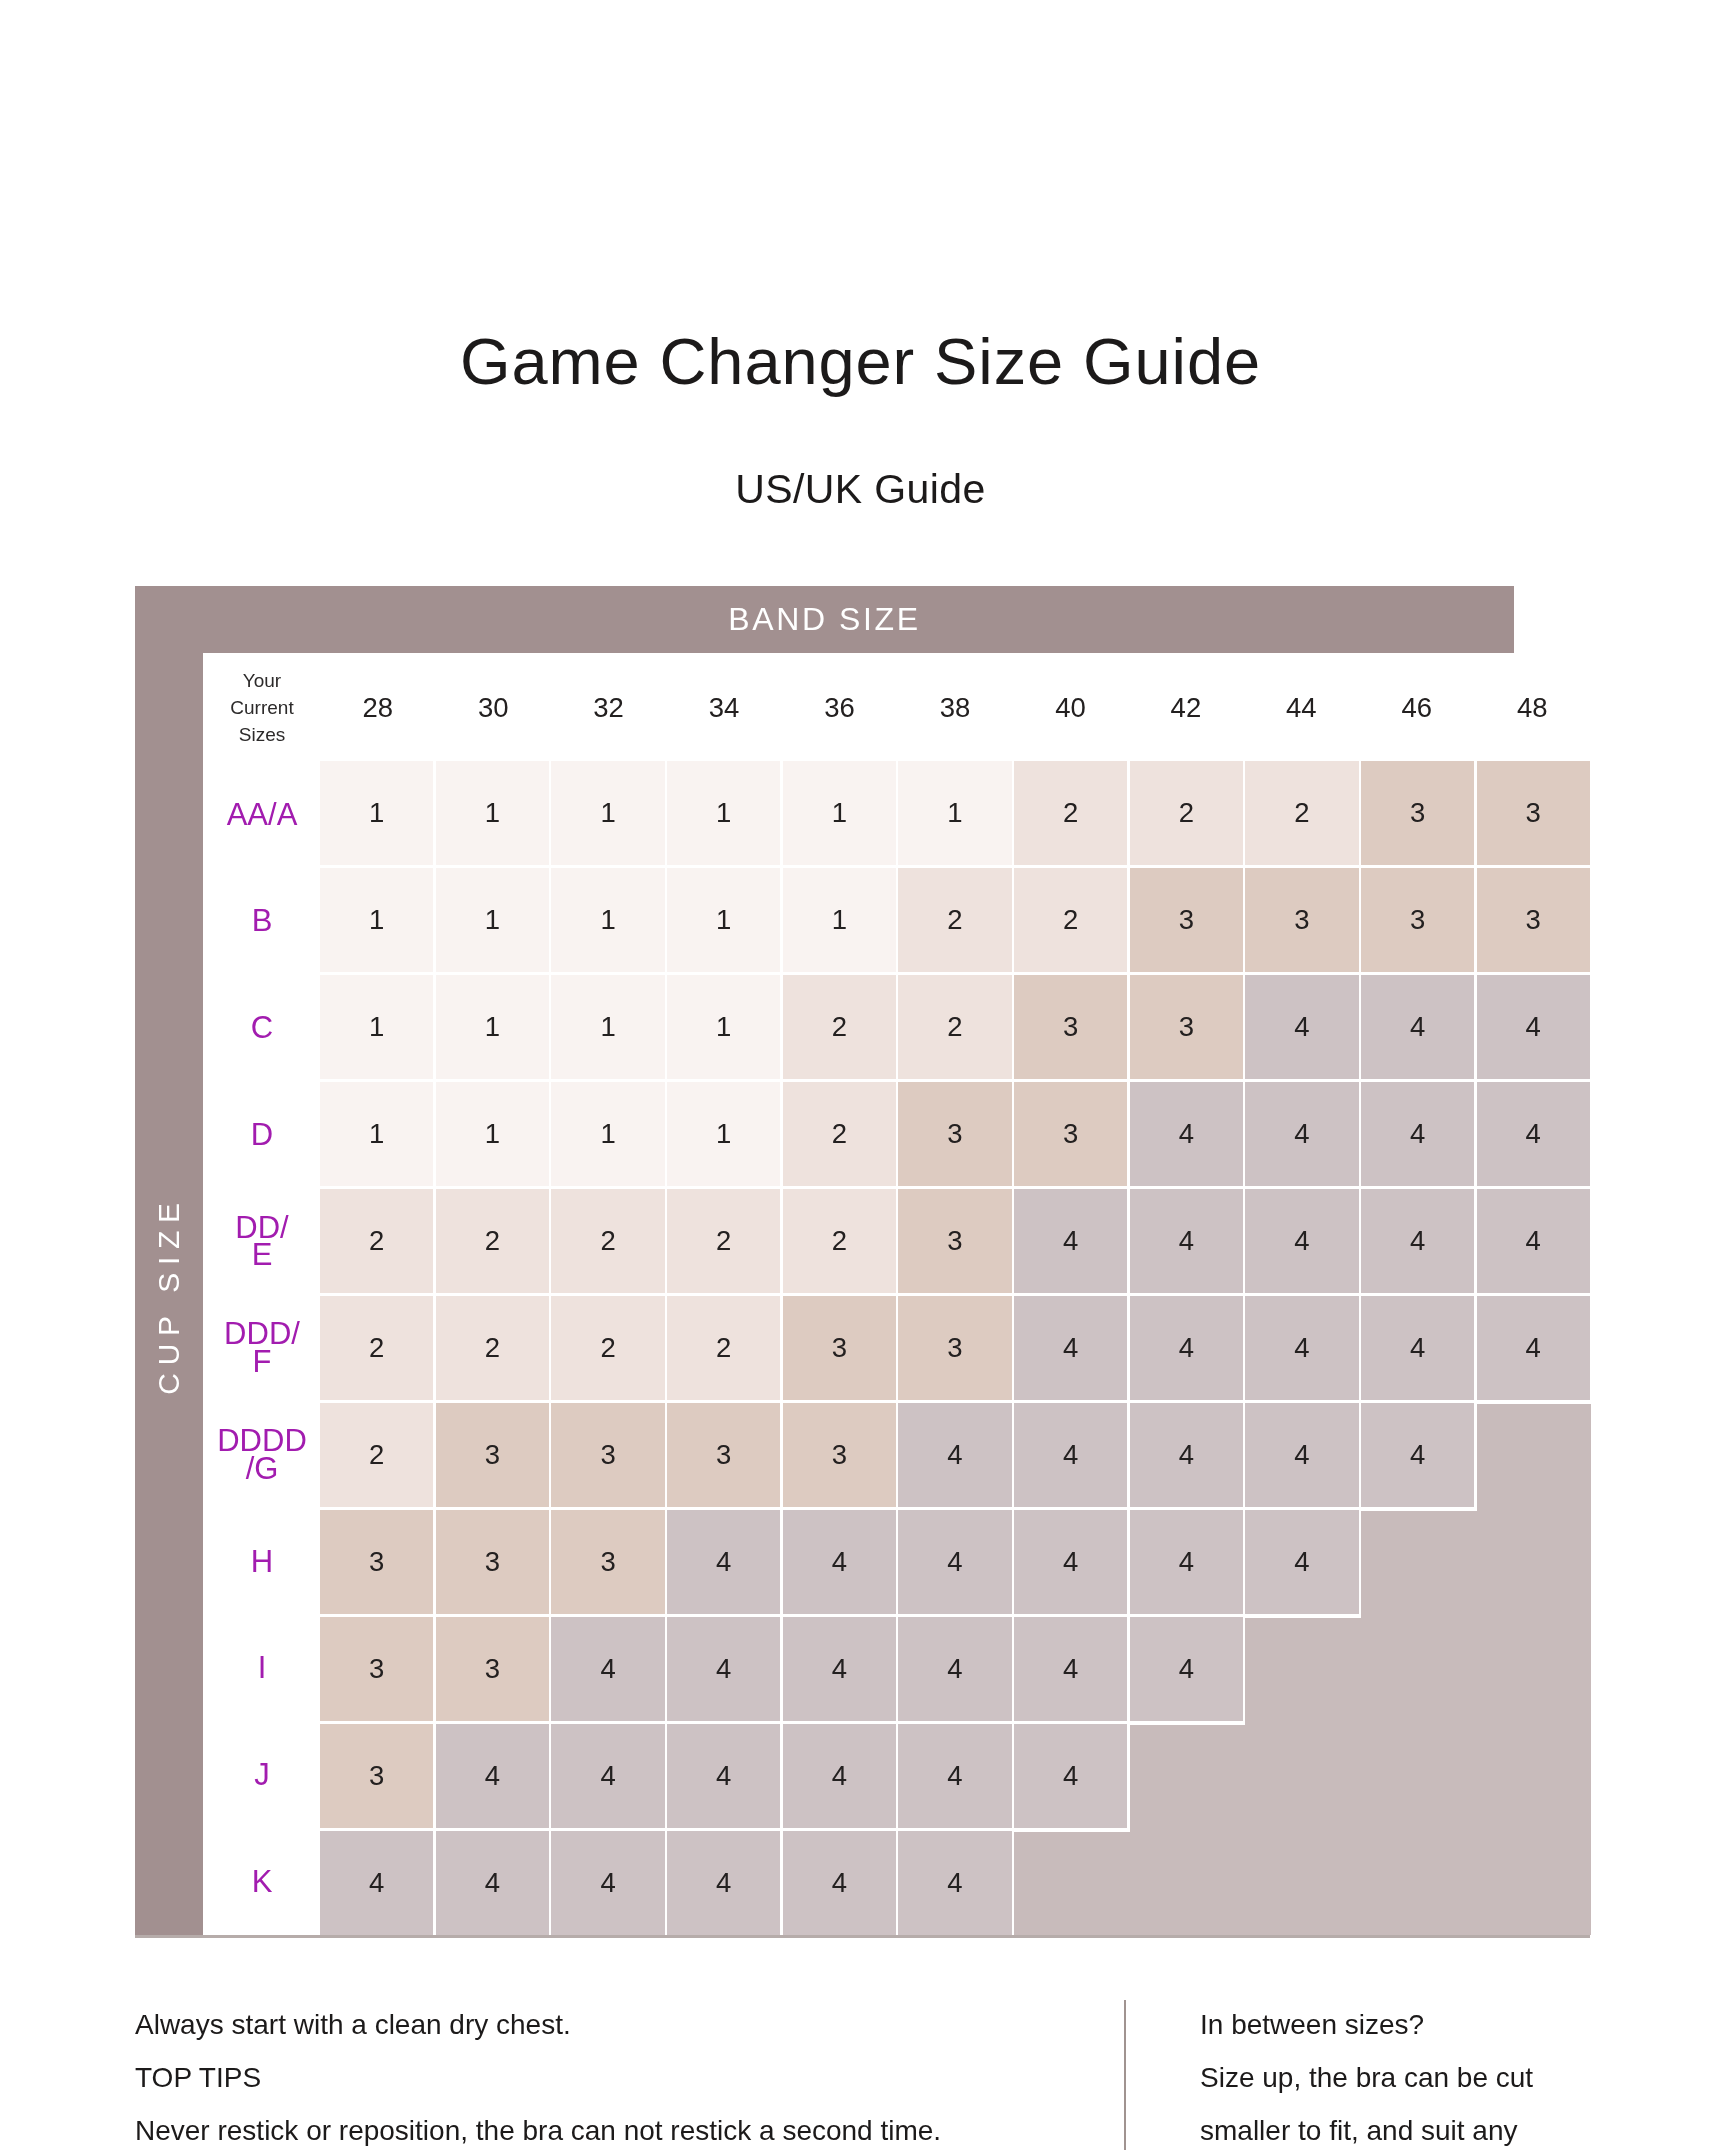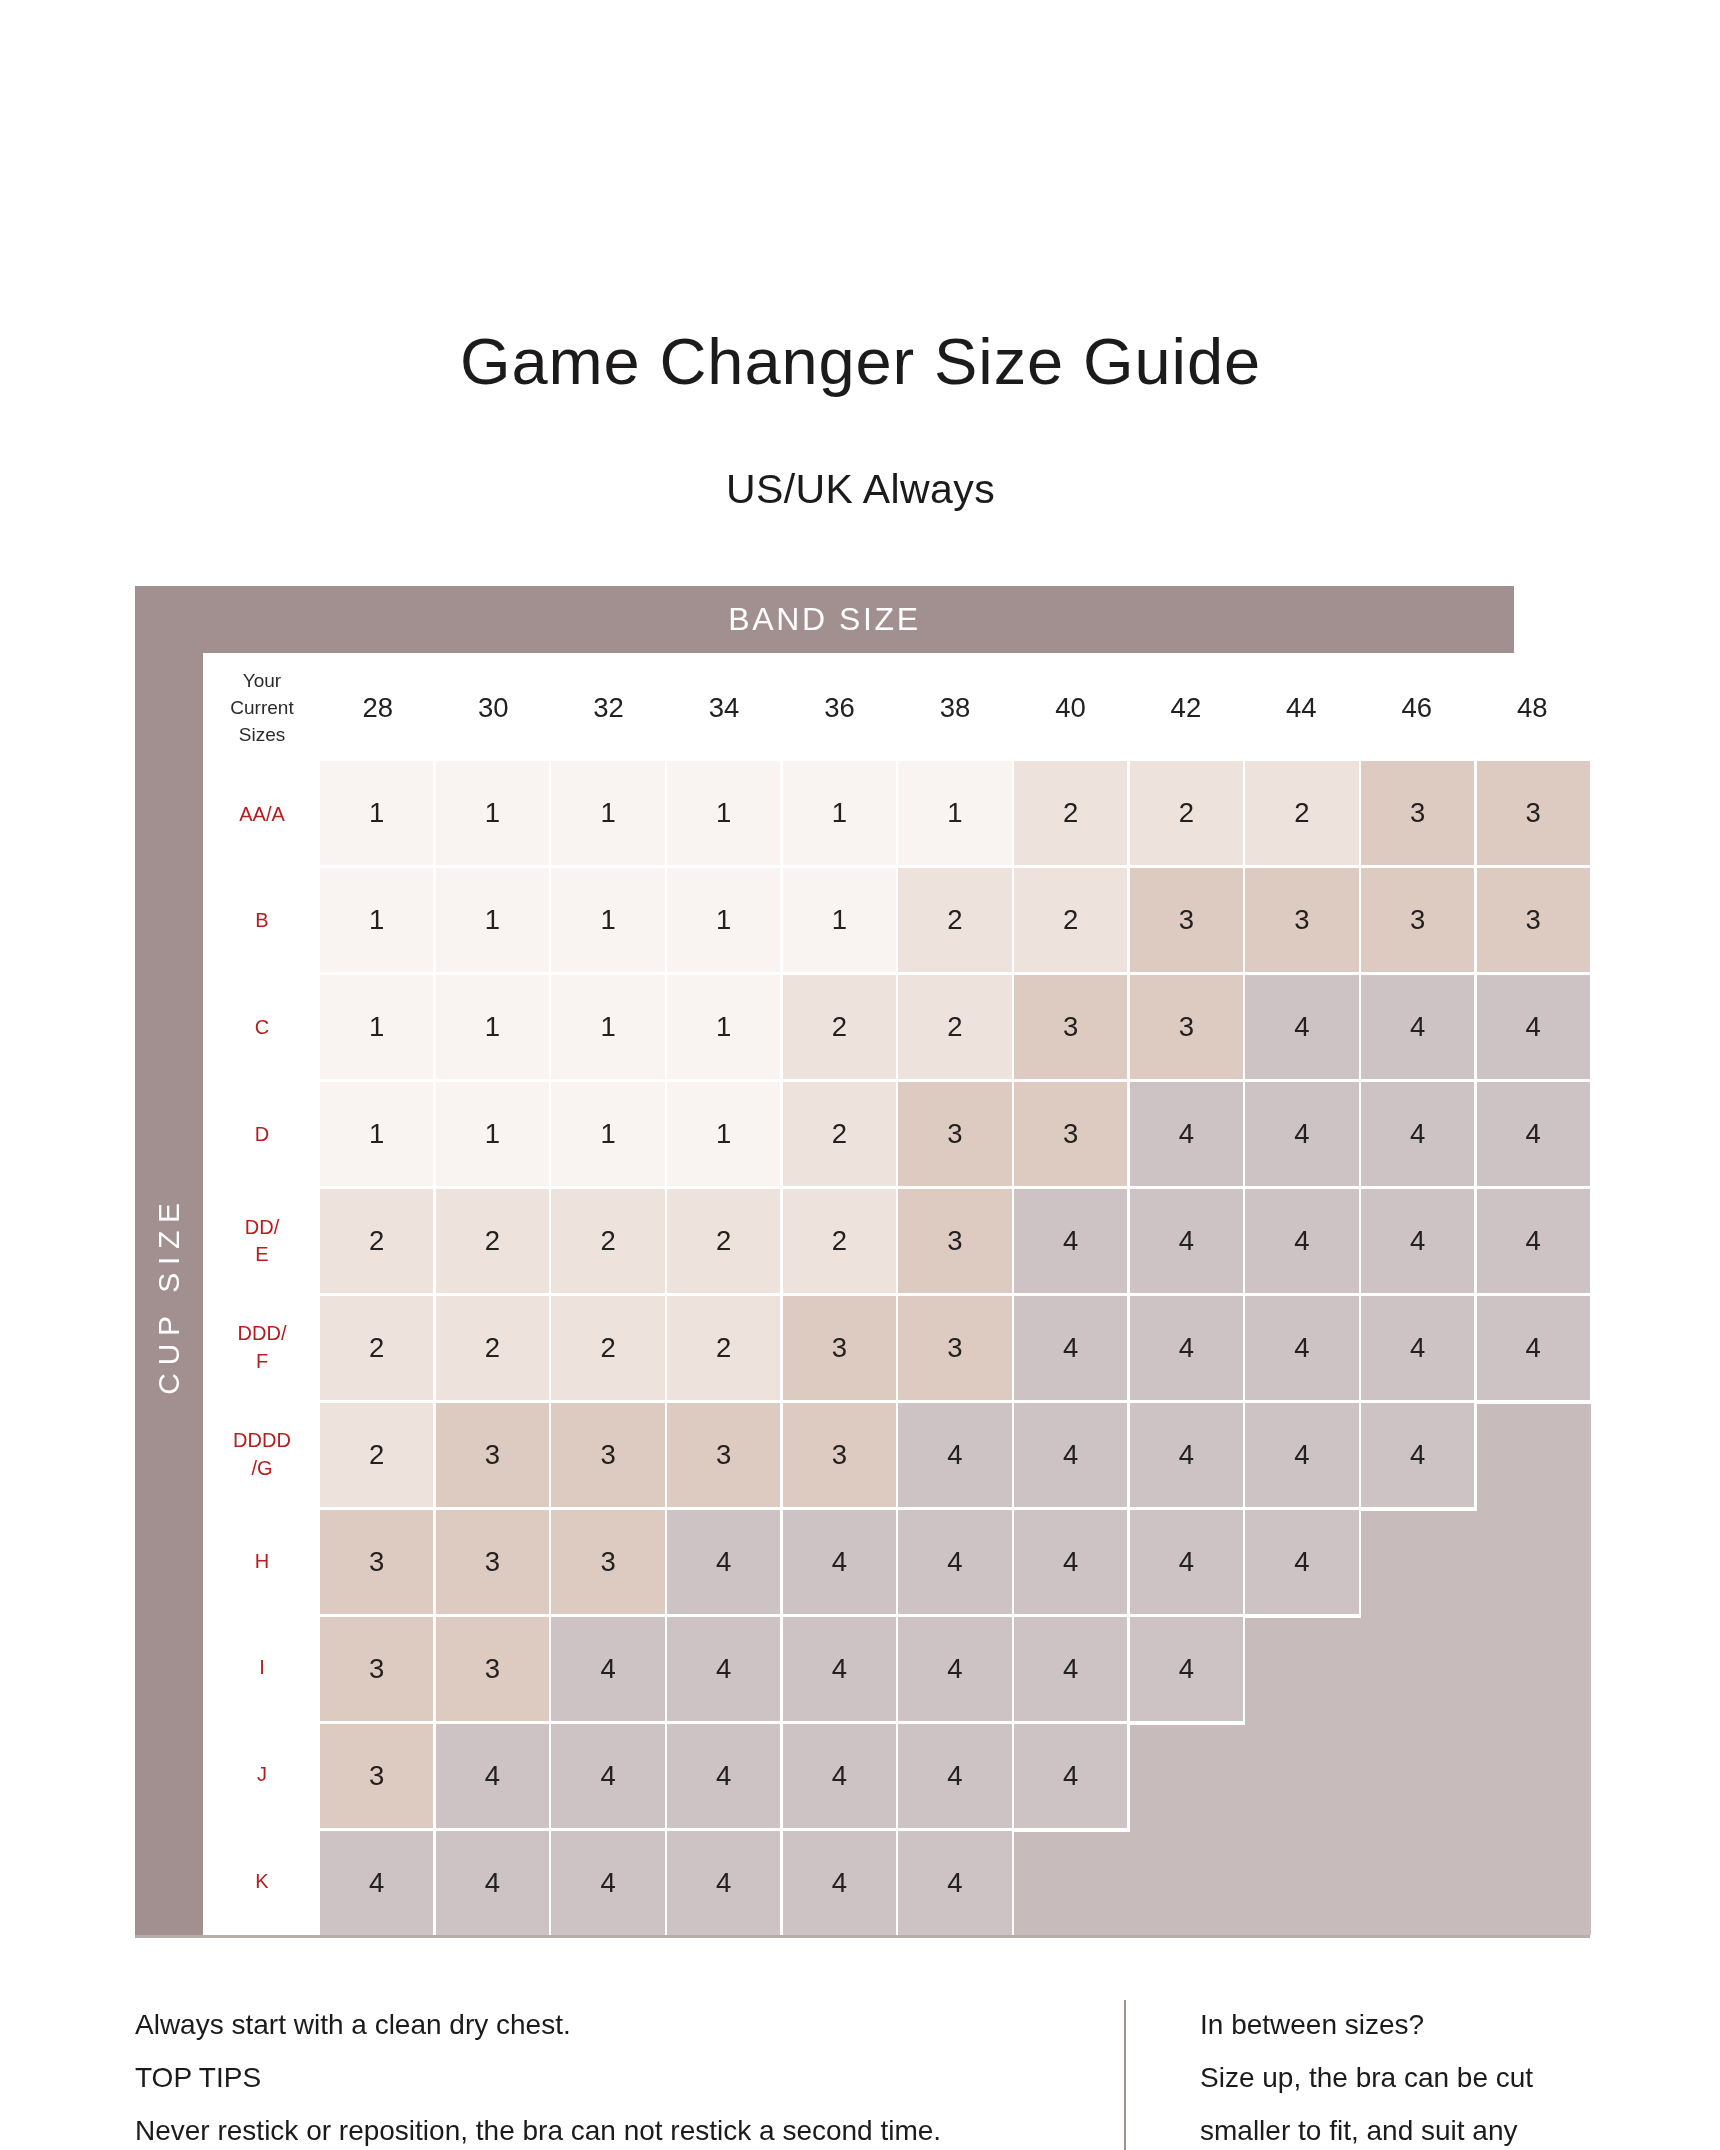--- a/index.html
+++ b/index.html
@@ -38,21 +38,21 @@
     position:absolute;left:185px;top:67px;width:1270px;height:109px;
     display:grid;grid-template-columns:repeat(11,1fr);
   }
   #bandnums div{display:flex;align-items:center;justify-content:center;font-size:27.5px;color:#232020;}
   #rowlabels{
     position:absolute;left:68px;top:175px;width:118px;height:1174px;
     display:grid;grid-template-rows:repeat(11,1fr);
   }
   #rowlabels div{
     display:flex;flex-direction:column;align-items:center;justify-content:center;
-    font-size:20px;line-height:27.5px;color:#b91c1c;text-align:center;
+    font-size:31px;line-height:27.5px;color:#a21caf;text-align:center;
   }
   #stairs{position:absolute;left:0;top:0;width:1455px;height:1350px;}
   .stair{position:absolute;background:#c8bbbb;}
   #grid{
     position:absolute;left:185px;top:175px;width:1270px;height:1174px;
     display:grid;grid-template-columns:repeat(11,1fr);grid-template-rows:repeat(11,1fr);
     column-gap:2.2px;row-gap:3px;
   }
   #grid div{display:flex;align-items:center;justify-content:center;font-size:27.5px;color:#232020;}
   #note{
@@ -71,21 +71,21 @@
     position:absolute;left:1200px;top:1998px;width:473px;
     font-size:28px;line-height:53px;color:#1c1a1a;
   }
 </style>
 </head>
 <body>
 
 <div id="canvas">
 
   <div class="title">Game Changer Size Guide</div>
-  <div class="subtitle">US/UK Always</div>
+  <div class="subtitle">US/UK Guide</div>
 
   <div id="table">
     <div id="bandbar" style="background: rgb(162, 144, 144);">
       <span>BAND SIZE</span>
     </div>
     <div id="sidebar" style="background: rgb(162, 144, 144);">
       <span>CUP SIZE</span>
     </div>
     <div id="corner">
       <span>Your</span>

